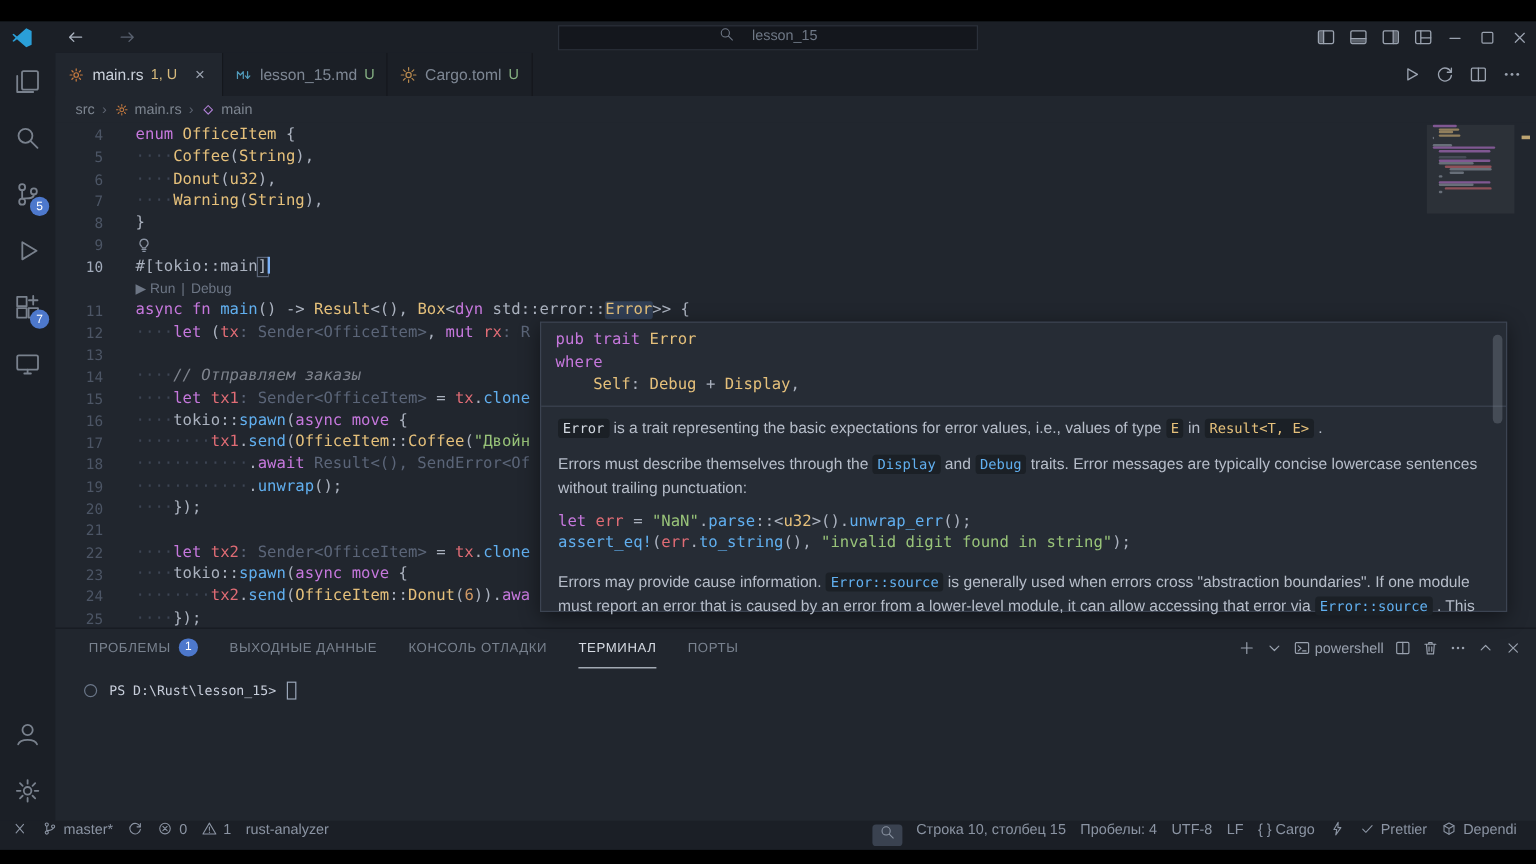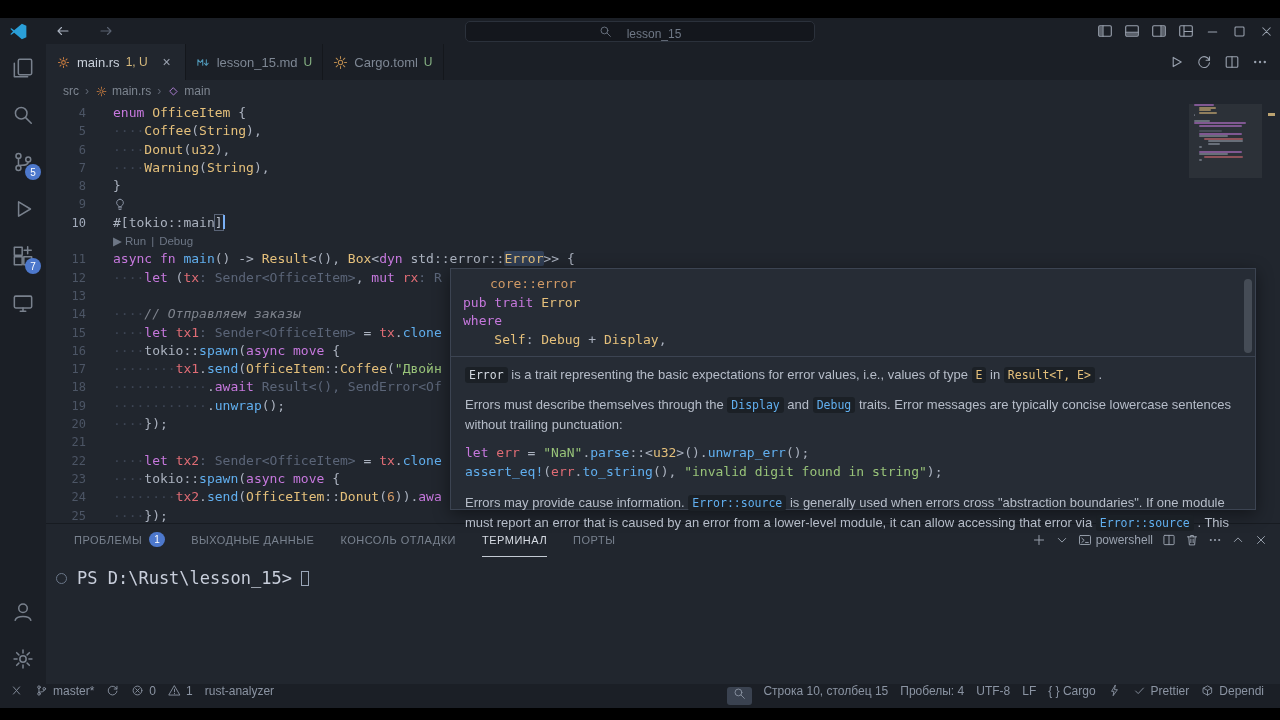--- a/index.html
+++ b/index.html
@@ -9,21 +9,21 @@
   .icn{display:inline-flex;align-items:center;justify-content:center;line-height:0}
 
   
   .titlebar{position:absolute;top:0;left:0;right:0;height:26px;background:#1b1f26;display:flex;align-items:center;z-index:9}
   .logo{margin:0 6px 0 10px;display:flex}
   .menus{display:flex}
   .menu-item{padding:2px 9px;font-size:13px;color:#9ba3b0;border-radius:4px;cursor:default}
   .nav{display:flex;margin-left:16px;gap:16px;color:#aab2bf;align-items:center}
   .nav .dim{color:#5a6270}
   .searchbox{position:absolute;left:50%;top:3px;transform:translateX(-50%);width:348px;height:19px;background:#14171d;
-             border:1px solid #2b313b;border-radius:5px;display:flex;align-items:flex-end;justify-content:center;gap:15px;
+             border:1px solid #2b313b;border-radius:0;display:flex;align-items:flex-start;justify-content:center;gap:15px;
              color:#6f7886;font-size:12px}
   .tb-right{margin-left:auto;display:flex;align-items:center;color:#9ba3b0}
   .tb-btn{width:27px;height:26px;display:flex;align-items:center;justify-content:center}
 
   
   .activitybar{position:absolute;top:26px;left:0;width:46px;bottom:24px;background:#1b1f26;display:flex;
                flex-direction:column;align-items:center;z-index:8}
   .act-item{width:46px;height:47px;display:flex;align-items:center;justify-content:center;color:#79818d;position:relative}
   .act-badge{position:absolute;right:5px;bottom:5px;background:#4d78cc;color:#fff;border-radius:9px;min-width:16px;height:16px;
              font-size:10px;display:flex;align-items:center;justify-content:center;padding:0 3px;box-sizing:border-box}
@@ -100,22 +100,22 @@
   
   .panel{position:absolute;left:46px;right:0;top:505px;height:161px;background:#21262e;border-top:1px solid #171b21;z-index:5}
   .panel-header{display:flex;align-items:center;height:32px;padding:0 12px 0 28px}
   .ptab{margin-right:26px;font-size:11px;letter-spacing:.5px;color:#79828f;height:32px;display:flex;align-items:center;gap:7px;
         border-bottom:1px solid transparent;cursor:default}
   .ptab.active{color:#d7dce4;border-bottom-color:#c3cad4}
   .pbadge{background:#4d78cc;color:#fff;border-radius:9px;min-width:16px;height:15px;font-size:10px;display:flex;
           align-items:center;justify-content:center;padding:0 4px;box-sizing:border-box}
   .panel-actions{margin-left:auto;display:flex;align-items:center;gap:9px;color:#9aa2af;font-size:12px}
   .pa-item{display:flex;align-items:center;gap:4px}
-  .term{position:absolute;left:10px;top:44px;display:flex;align-items:center;
-        font-family:"DejaVu Sans Mono","Liberation Mono",monospace;font-size:17px;color:#c8cedb}
+  .term{position:absolute;left:24px;top:44px;display:flex;align-items:center;
+        font-family:"DejaVu Sans Mono","Liberation Mono",monospace;font-size:11px;color:#c8cedb}
   .term-circle{width:9px;height:9px;border:1px solid #6b7789;border-radius:50%;margin-right:10px;flex:none}
   .term-cursor{display:inline-block;width:8px;height:15px;border:1px solid #9aa6b8;margin-left:9px;vertical-align:middle;box-sizing:border-box}
 
   
   .statusbar{position:absolute;left:0;bottom:0;right:0;height:24px;background:#1b1f26;display:flex;align-items:center;
              font-size:12px;color:#8b94a3;padding:0 10px 0 4px;box-sizing:border-box;z-index:9}
   .sb-group{display:flex;align-items:center;height:100%}
   #sbRight{margin-left:auto}
   .sb-item{display:flex;align-items:flex-start;gap:5px;padding:0 6px;height:100%;cursor:default}
   .sb-item.hl{background:#3a4250;border-radius:3px;height:18px;margin:0 5px;padding:0 6px}
@@ -436,21 +436,20 @@
         <div class="mm-bar" style="top: 46.8px; left: 4.8px; width: 43.7px; background: rgb(198, 120, 221); opacity: 0.55;"></div>
         <div class="mm-bar" style="top: 49.4px; left: 4.8px; width: 28.75px; background: rgb(154, 162, 175); opacity: 0.55;"></div>
         <div class="mm-bar" style="top: 52px; left: 9.6px; width: 39.1px; background: rgb(224, 108, 117); opacity: 0.55;"></div>
         <div class="mm-bar" style="top: 54.6px; left: 4.8px; width: 3.45px; background: rgb(154, 162, 175); opacity: 0.55;"></div>
       </div>
     <div class="warn-tick"></div>
   </div>
 
   <div class="hover">
     <div id="hvSig">
-        <div class="hv-row row0"><span class="tk-path">core::error</span></div>
         <div class="hv-row"><span class="tk-kw">pub</span><span class="tk-fg"> </span><span class="tk-kw">trait</span><span class="tk-fg"> </span><span class="tk-type">Error</span></div>
         <div class="hv-row"><span class="tk-kw">where</span></div>
         <div class="hv-row"><span class="tk-fg">    </span><span class="tk-type">Self</span><span class="tk-fg">: </span><span class="tk-type">Debug</span><span class="tk-fg"> + </span><span class="tk-type">Display</span><span class="tk-fg">,</span></div>
       </div>
     <div class="hv-div"></div>
     <div class="hv-body" id="hvBody">
         <p><span class="chip fgc">Error</span><span> is a trait representing the basic expectations for error values, i.e., values of type </span><span class="chip typec">E</span><span> in </span><span class="chip typec">Result&lt;T, E&gt;</span><span> .</span></p>
         <p><span>Errors must describe themselves through the </span><span class="chip fnc">Display</span><span> and </span><span class="chip fnc">Debug</span><span> traits. Error messages are typically concise lowercase sentences without trailing punctuation:</span></p>
         <div class="hv-code">
           <div class="hv-row"><span class="tk-kw">let</span><span class="tk-fg"> </span><span class="tk-var">err</span><span class="tk-fg"> = </span><span class="tk-str">"NaN"</span><span class="tk-fg">.</span><span class="tk-fn">parse</span><span class="tk-fg">::&lt;</span><span class="tk-type">u32</span><span class="tk-fg">&gt;().</span><span class="tk-fn">unwrap_err</span><span class="tk-fg">();</span></div>

